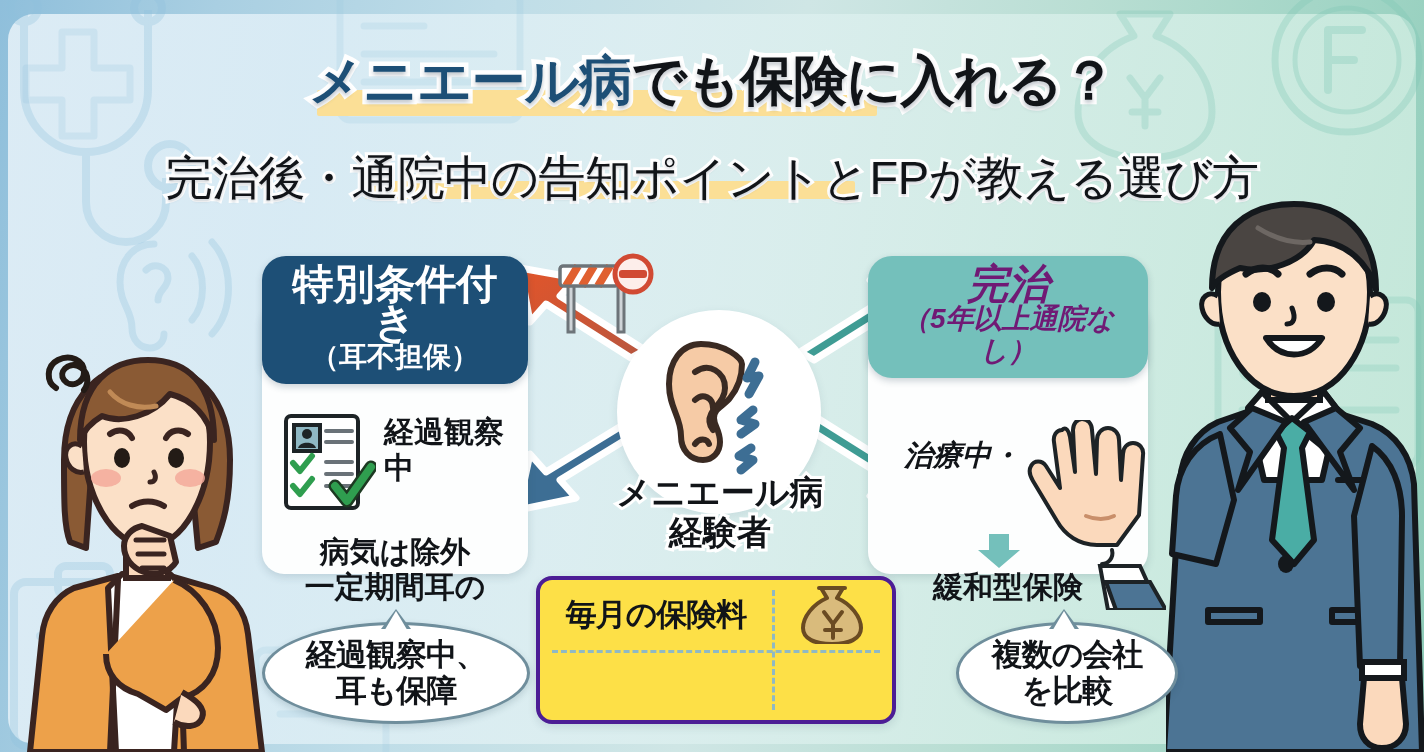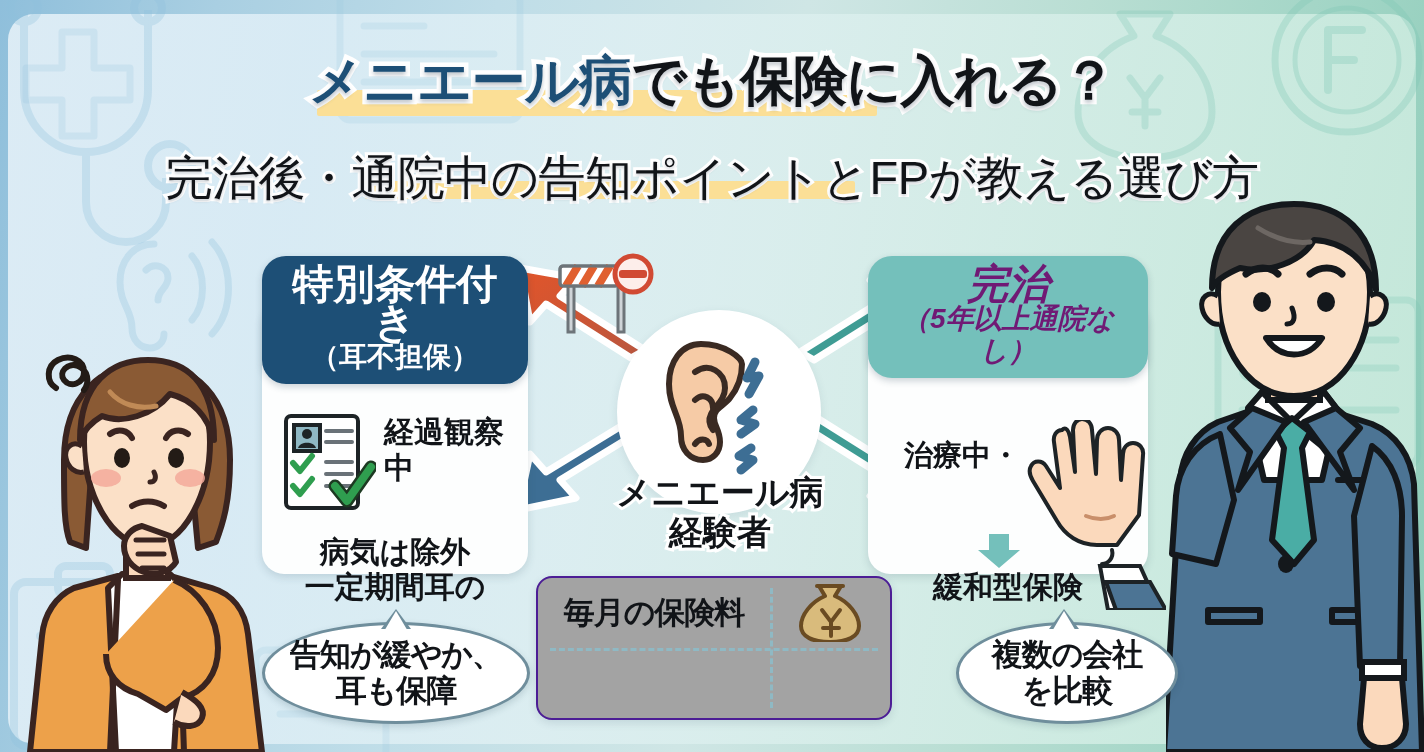--- a/index.html
+++ b/index.html
@@ -88,21 +88,21 @@
   #card-right{left:868px;top:256px;width:280px;height:318px;}
   #card-right .card-head{background:#74c0bb;color:#111418;}
   #card-right .card-head .l1,#card-right .card-head .l2{color:#701a75;font-style:italic;}
 
   .card-text{
     position:absolute;left:0;right:0;text-align:center;
     font-size:30px;line-height:35px;font-weight:bold;color:#111418;
   }
   #left-kind{left:122px;right:6px;top:112px;text-align:left;font-size:30px;line-height:36px;}
   #left-note{top:232px;font-size:30px;line-height:35px;}
-  #right-stat{top:135px;left:4px;right:96px;font-size:29px;line-height:36px;}
+  #right-stat{top:135px;left:4px;right:96px;font-size:29px;line-height:36px;font-style:italic;}
   #right-prod{top:268px;font-size:30px;line-height:34px;}
 
   .doc-icon{position:absolute;left:18px;top:110px;width:96px;height:104px;}
   .down-arrow-sm{position:absolute;left:108px;top:232px;width:46px;height:34px;}
 
   
   .hand{position:absolute;left:148px;top:118px;width:150px;height:190px;z-index:6;}
 
   
   .hub-circle{
@@ -119,21 +119,21 @@
 
   
   .arrows{position:absolute;left:0;top:0;width:1424px;height:752px;z-index:10;}
 
   
   .barrier{position:absolute;left:548px;top:248px;width:110px;height:90px;z-index:16;}
 
   
   #compare-table{
     position:absolute;left:536px;top:576px;width:352px;height:140px;z-index:14;
-    background:#a3a3a3;border-radius:16px;border:2px solid #4c1d95;
+    background:#fde047;border-radius:16px;border:4px solid #4c1d95;
     box-shadow:0 3px 8px rgba(40,70,90,.14);
   }
   .tbl-row{position:absolute;left:0;right:0;height:70px;}
   .tbl-row.r1{top:0;}
   .tbl-row.r2{top:70px;}
   .tbl-label{
     position:absolute;left:0;width:232px;top:0;height:70px;
     display:flex;align-items:center;justify-content:center;
     font-size:31px;font-weight:bold;color:#111418;letter-spacing:-1px;
   }
@@ -402,21 +402,21 @@
         </span>
       </div>
     </div>
 
   </div>
 
   <div class="bubble" id="bubble-left">
     <div class="tailb"></div>
     <div class="tail"></div>
     <div class="btxt">
-      <div>告知が緩やか、</div>
+      <div>経過観察中、</div>
       <div>耳も保障</div>
     </div>
   </div>
 
   <div class="bubble" id="bubble-right">
     <div class="tailb"></div>
     <div class="tail"></div>
     <div class="btxt">
       <div>複数の会社</div>
       <div>を比較</div>

